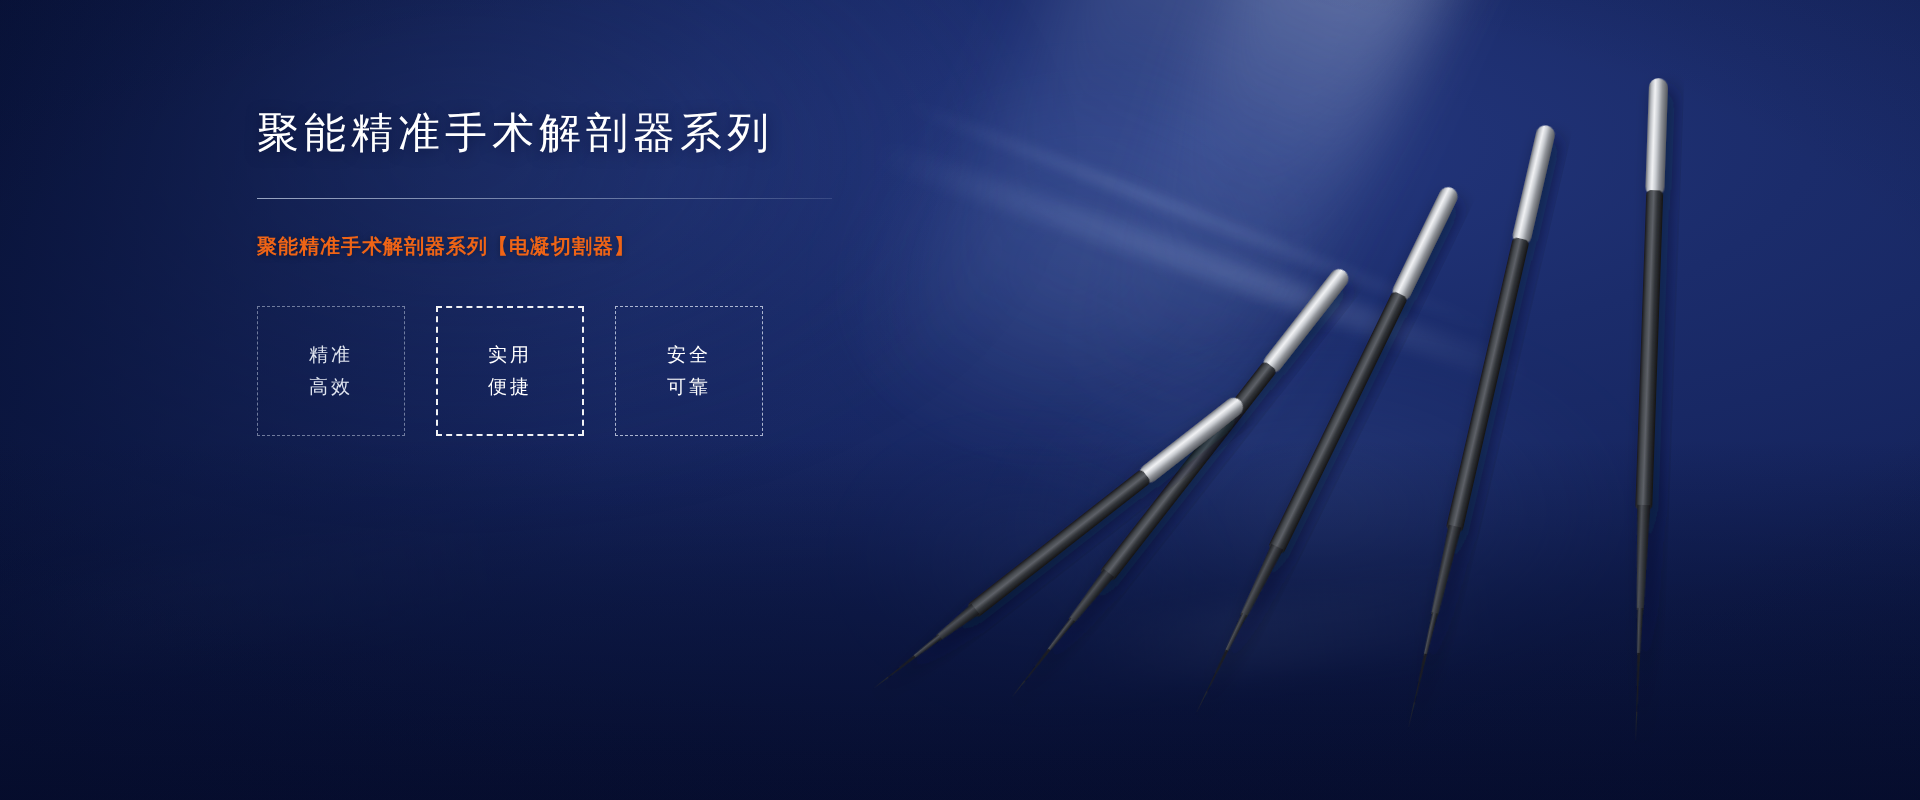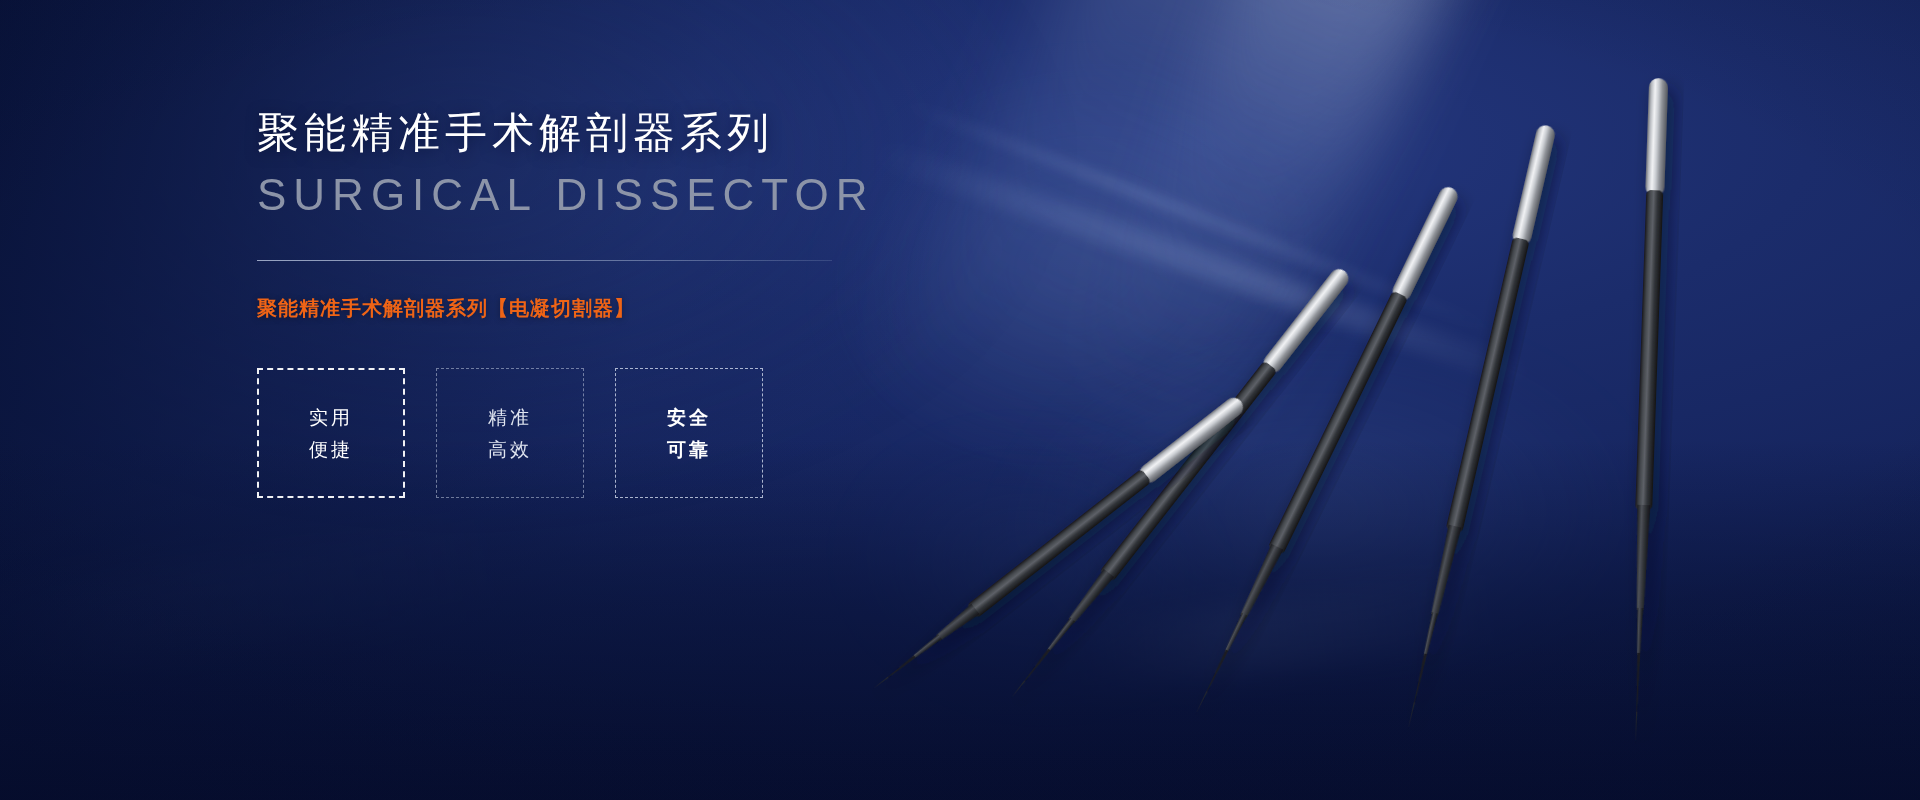--- a/index.html
+++ b/index.html
@@ -145,21 +145,21 @@
     justify-content:center;
     gap:13px;
     color:#ffffff;
     font-size:19px;
     letter-spacing:3px;
     line-height:1;
   }
   .box span{display:block;}
   .box.dim{ border:1px dashed rgba(198,208,228,.52); color:#dfe4ef;}
   .box.bright{ border:2px dashed rgba(255,255,255,.94);}
-  .box.mid{ border:1px dashed rgba(214,222,240,.78);font-weight:bold;}
+  .box.mid{ border:1px dashed rgba(214,222,240,.78);}
 </style>
 </head>
 <body>
 
 <div id="banner">
 
   <div class="bg-base"></div>
   <div class="bg-topglow"></div>
   <div class="ghost ghost-hand-a"></div>
   <div class="ghost ghost-hand-b"></div>
@@ -244,32 +244,31 @@
       <path d="M1086.5 710 L1092.5 710 L1091 744 L1088 744 Z" fill="url(#tip)"></path>
       <path d="M1088.2 742 L1091 742 L1090 778 L1089.4 778 Z" fill="#1c1e22"></path>
       <path d="M1089 776 L1090.2 776 L1089.8 795 Z" fill="#26282c"></path>
     </g>
   </svg>
 
   <div class="vignette"></div>
 
   <div class="content">
     <h1 class="title-cn">聚能精准手术解剖器系列</h1>
-    <div class="title-en">SURGICAL DISSECTOR</div>
     <div class="rule"></div>
     <div class="subtitle">聚能精准手术解剖器系列【电凝切割器】</div>
 
     <div class="boxes">
+      <div class="box dim">
+        <span>精准</span>
+        <span>高效</span>
+      </div>
       <div class="box bright">
         <span>实用</span>
         <span>便捷</span>
-      </div>
-      <div class="box dim">
-        <span>精准</span>
-        <span>高效</span>
       </div>
       <div class="box mid">
         <span>安全</span>
         <span>可靠</span>
       </div>
     </div>
   </div>
 
 </div>
 

